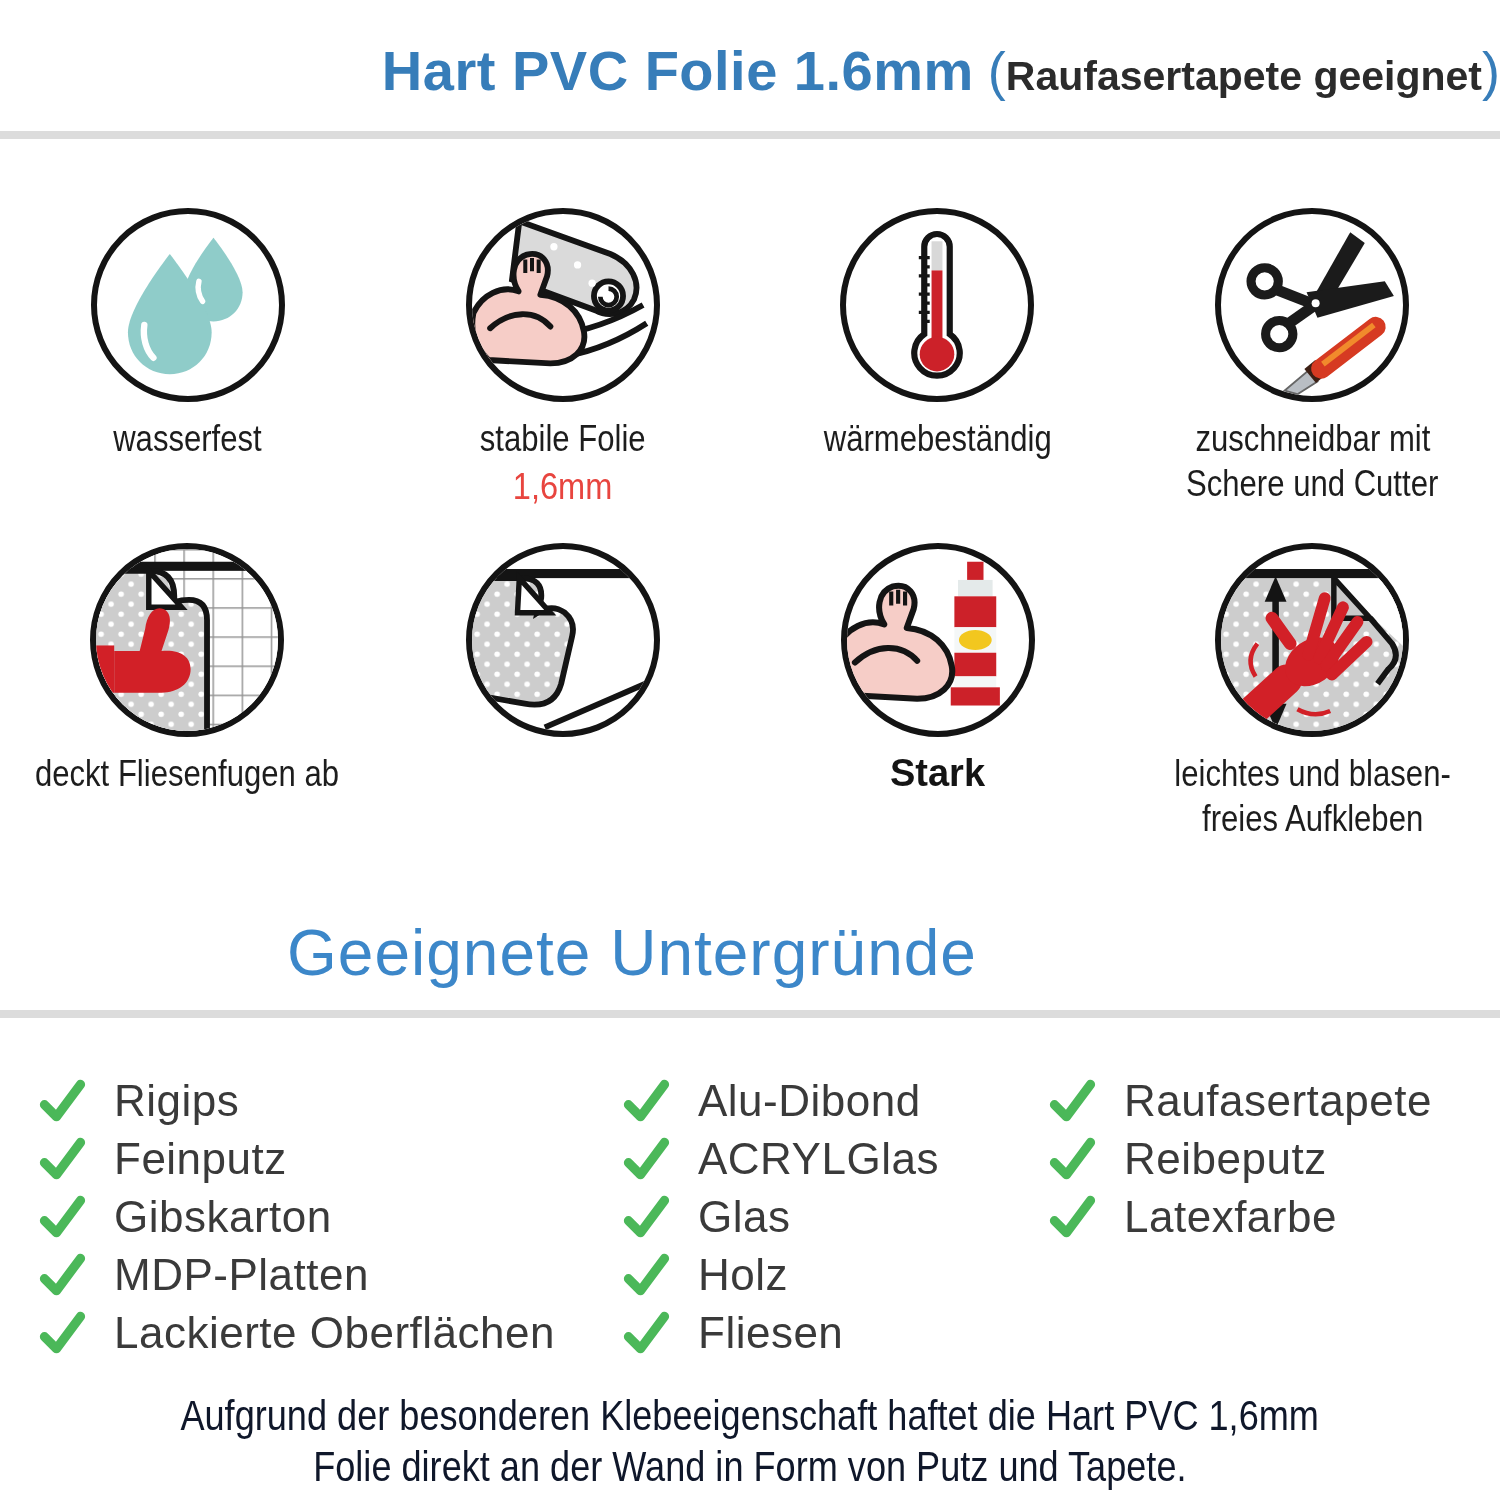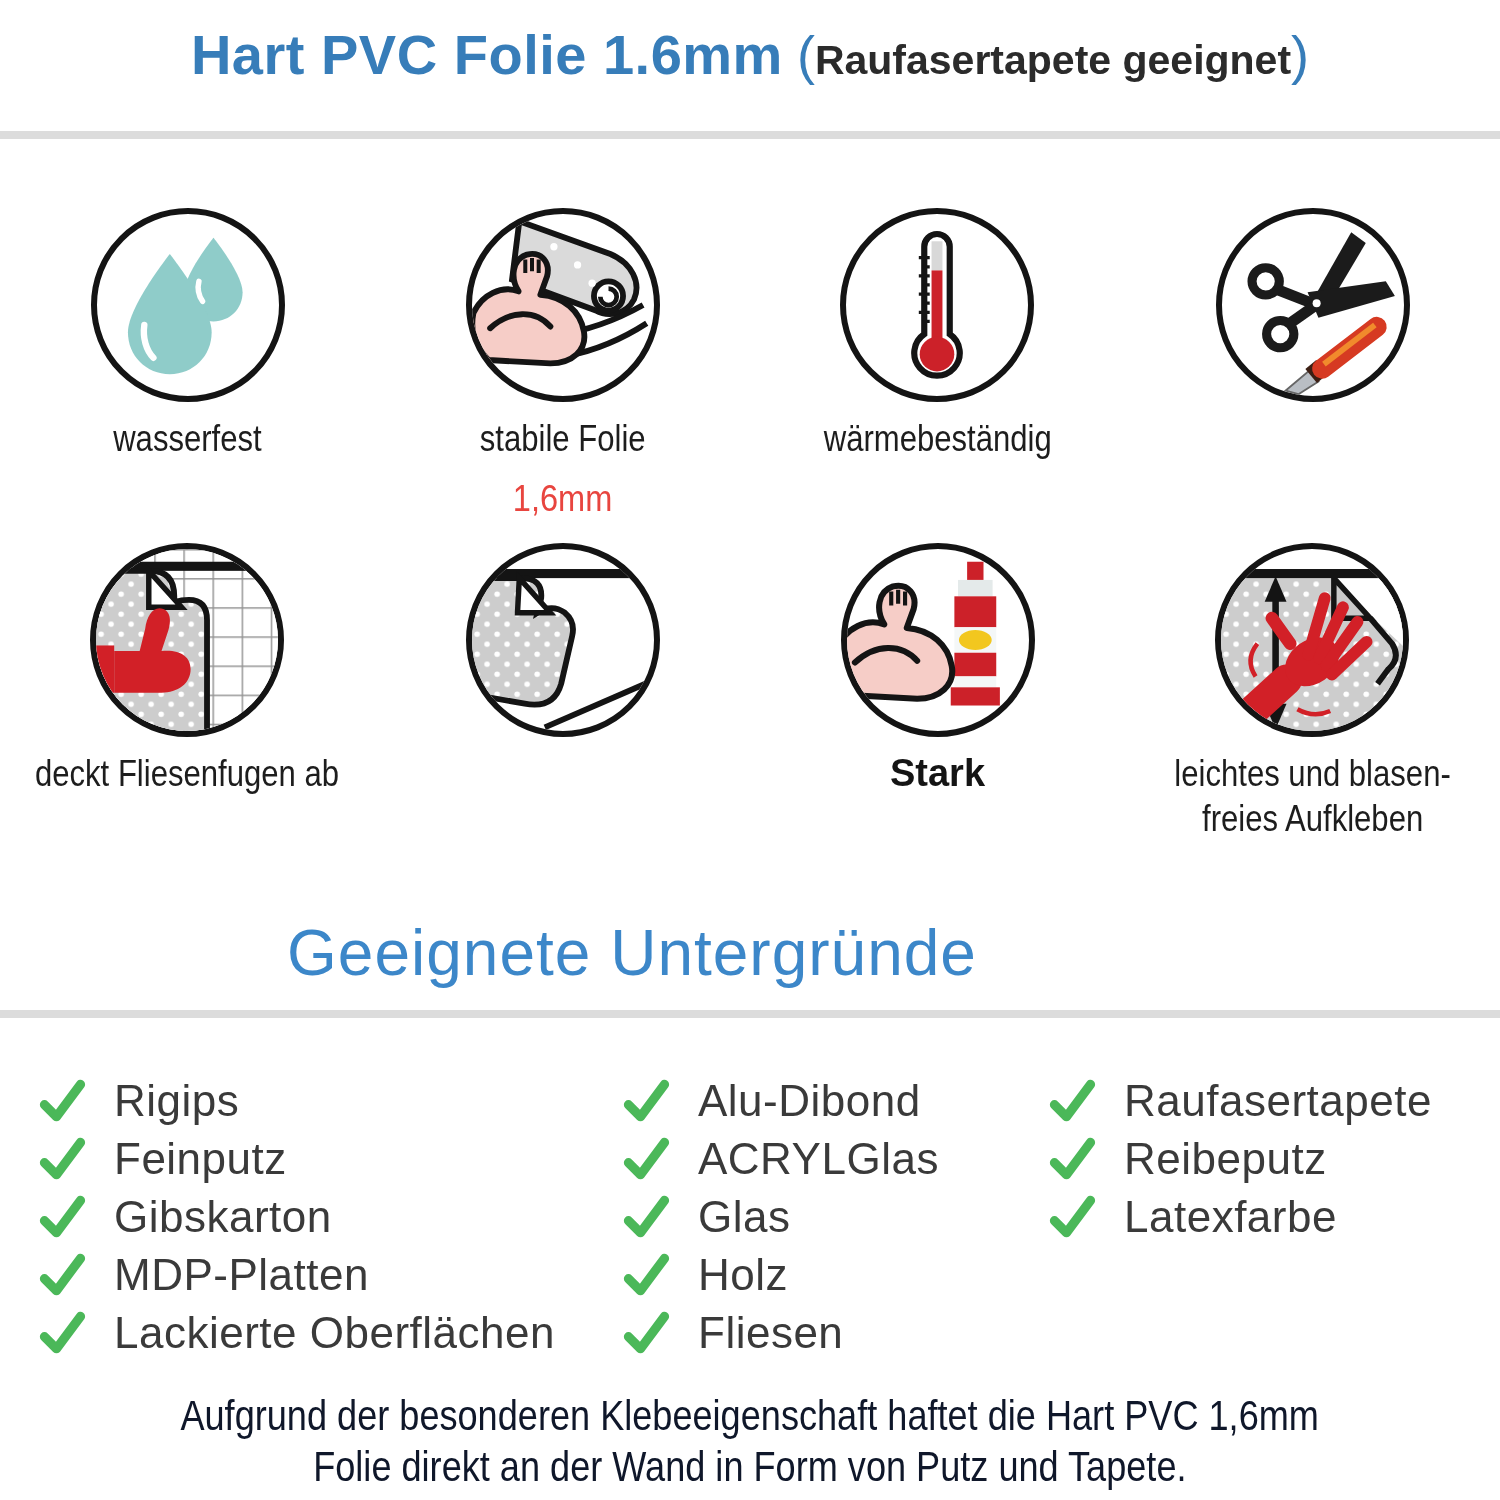--- a/index.html
+++ b/index.html
@@ -1,41 +1,41 @@
 <!DOCTYPE html>
 <html><head>
 <meta charset="utf-8">
 <style>
   html,body{margin:0;padding:0;}
   body{
     width:1500px;height:1500px;position:relative;background:#ffffff;
     font-family:"Liberation Sans", sans-serif;color:#1d1d1d;overflow:hidden;
   }
   
-  .title{position:absolute;top:22px;left:0;width:1500px;text-align:center;white-space:nowrap;}
+  .title{position:absolute;top:38px;left:0;width:1500px;text-align:right;white-space:nowrap;}
   .t-main{font-size:56px;font-weight:600;color:#377db9;letter-spacing:0.5px;}
   .t-paren{font-size:54px;font-weight:400;color:#377db9;}
   .t-sub{font-size:41px;font-weight:600;color:#2b2b2b;}
   .t-gap{display:inline-block;width:14px;}
   
   .divider{position:absolute;left:0;width:1500px;height:8px;background:#dcdcdc;}
   .divider.d1{top:131px;}
   .divider.d2{top:1010px;}
   
   .features-row{position:absolute;left:0;width:1191px;display:grid;grid-template-columns:repeat(4,375px);justify-items:center;}
   .row1{top:208px;}
   .row2{top:543px;}
   .feature{display:flex;flex-direction:column;align-items:center;}
   .icon-circle{width:182px;height:182px;border:6px solid #141414;border-radius:50%;overflow:hidden;background:#fff;flex:0 0 auto;}
   .icon-circle svg{display:block;width:100%;height:100%;}
   .f-label{margin-top:14px;text-align:center;font-size:37px;line-height:45px;color:#1d1d1d;}
   .cond-label span{display:inline-block;transform:scaleX(0.84);transform-origin:50% 50%;white-space:nowrap;}
   .alt-label{font-weight:600;font-size:38px;color:#141414;}
   .alt-label span{display:inline-block;white-space:nowrap;}
-  .f-sub{margin-top:16px;font-size:37px;line-height:44px;color:#e8453f;text-align:center;}
+  .f-sub{margin-top:4px;font-size:37px;line-height:44px;color:#e8453f;text-align:center;}
   .f-sub span{display:inline-block;transform:scaleX(0.88);white-space:nowrap;}
   
   .heading2{position:absolute;top:916px;left:0;width:1264px;text-align:center;
     font-size:64px;font-weight:500;color:#3c87c9;letter-spacing:1px;}
   
   .col{position:absolute;top:1072px;}
   .col.c1{left:38px;}
   .col.c2{left:622px;}
   .col.c3{left:1048px;}
   .chk-row{display:flex;align-items:center;height:58px;}
@@ -130,20 +130,24 @@
         <polygon points="47,43 90,37 95,45 53,57" fill="#1b1b1b"></polygon>
         <circle cx="24" cy="37" r="7.5" fill="none" stroke="#1b1b1b" stroke-width="5"></circle>
         <circle cx="32" cy="66" r="7.5" fill="none" stroke="#1b1b1b" stroke-width="5"></circle>
         <circle cx="52" cy="49" r="2.2" fill="#ffffff"></circle>
         <polygon points="35,97 48,86 53,92 42,99" fill="#b9bec4" stroke="#666666" stroke-width="1"></polygon>
         <line x1="49" y1="89" x2="55" y2="84" stroke="#3c1f14" stroke-width="10"></line>
         <line x1="55" y1="85" x2="85" y2="62" stroke="#d63a22" stroke-width="11" stroke-linecap="round"></line>
         <line x1="56" y1="82.5" x2="84" y2="61" stroke="#f18a2c" stroke-width="3.2"></line>
       </svg>
     </div>
+    <div class="f-label cond-label">
+      <span>zuschneidbar mit</span><br>
+      <span>Schere und Cutter</span>
+    </div>
   </div>
 </div>
 
 <div class="features-row row2">
 
   <div class="feature">
     <div class="icon-circle">
       <svg viewBox="0 0 100 100">
         <rect x="-5" y="-5" width="110" height="110" fill="url(#gridpat)"></rect>
         <rect x="-5" y="7" width="110" height="5" fill="#141414"></rect>

